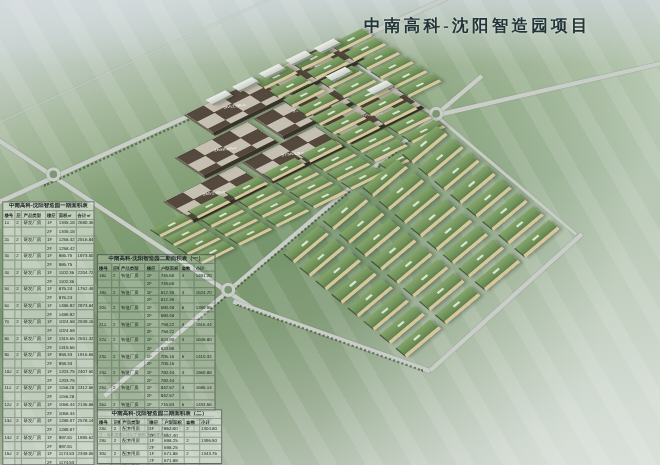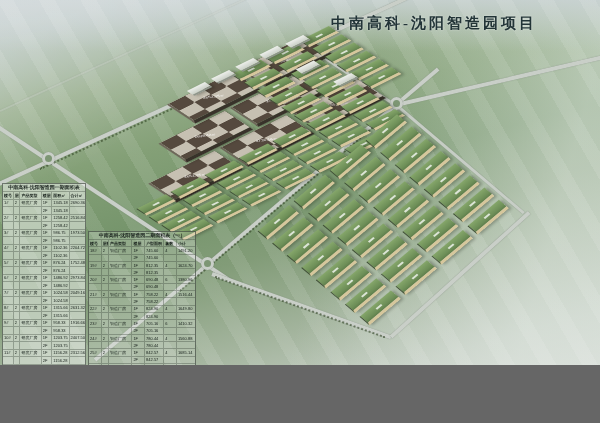--- a/index.html
+++ b/index.html
@@ -1,17 +1,17 @@
 <!DOCTYPE html>
 <html><head>
 <meta charset="utf-8">
 <style>
   html,body{margin:0;padding:0;background:#666;}
   .stage{
-    position:relative;width:600px;height:365px;overflow:hidden;
+    position:relative;width:600px;height:423px;overflow:hidden;
     font-family:"Liberation Sans",sans-serif;
     background:
       linear-gradient(180deg, rgba(202,211,213,.85) 0%, rgba(202,211,213,0) 14%),
       linear-gradient(105deg, rgba(255,255,255,0) 55%, rgba(232,238,234,.55) 88%),
       linear-gradient(165deg,#c9d1d3 0%,#b9c6c0 8%,#9db293 22%,#84a077 36%,#76956c 50%,#829c78 62%,#a3b49d 78%,#bcc7ba 90%,#c9d0c7 100%);
   }
   .stripes{position:absolute;inset:0;pointer-events:none;
     background:repeating-linear-gradient(60deg, rgba(255,255,255,.10) 0 14px, rgba(255,255,255,0) 14px 36px);}
   .shine{position:absolute;inset:0;pointer-events:none;
     background:linear-gradient(150deg, rgba(255,255,255,.18) 0 8%, rgba(255,255,255,0) 30%);}

